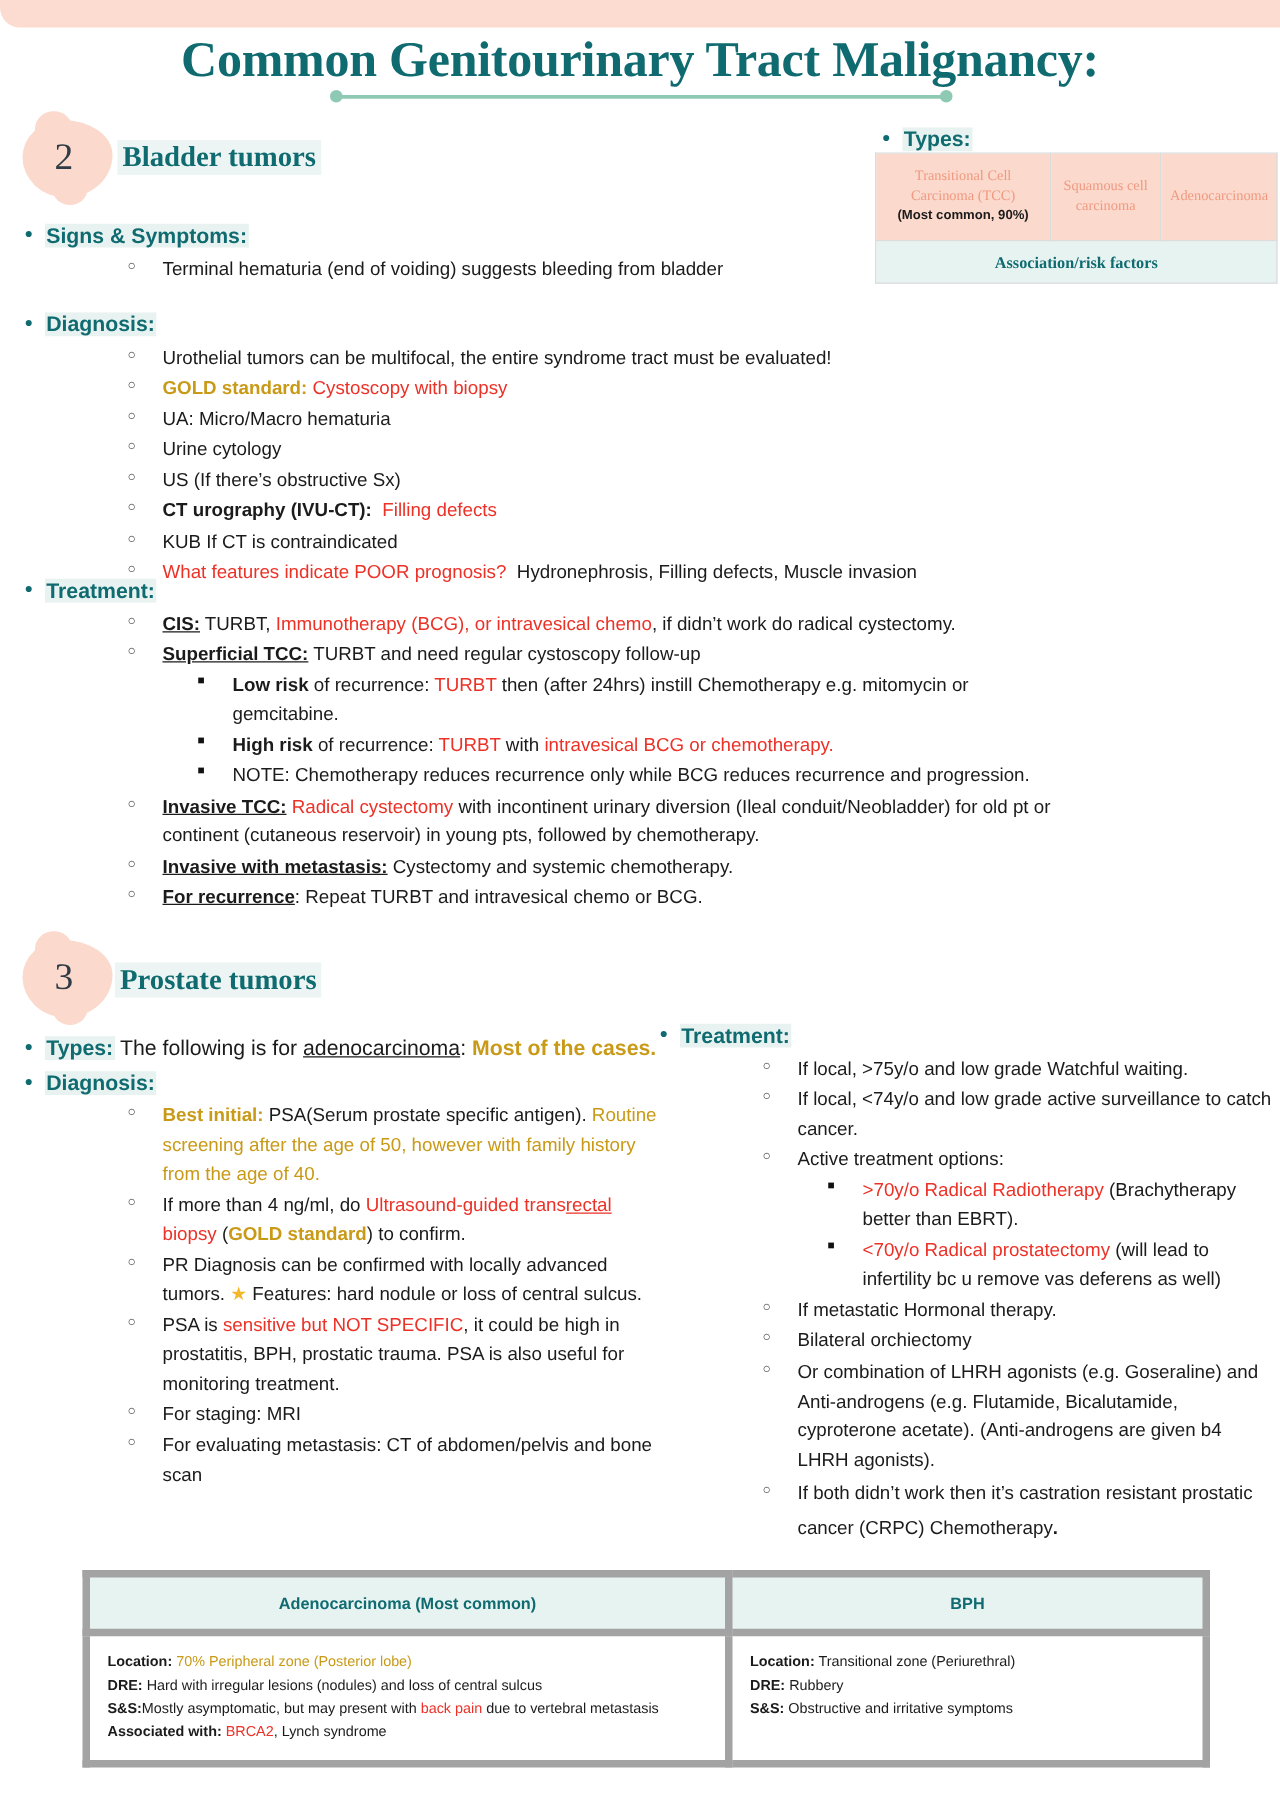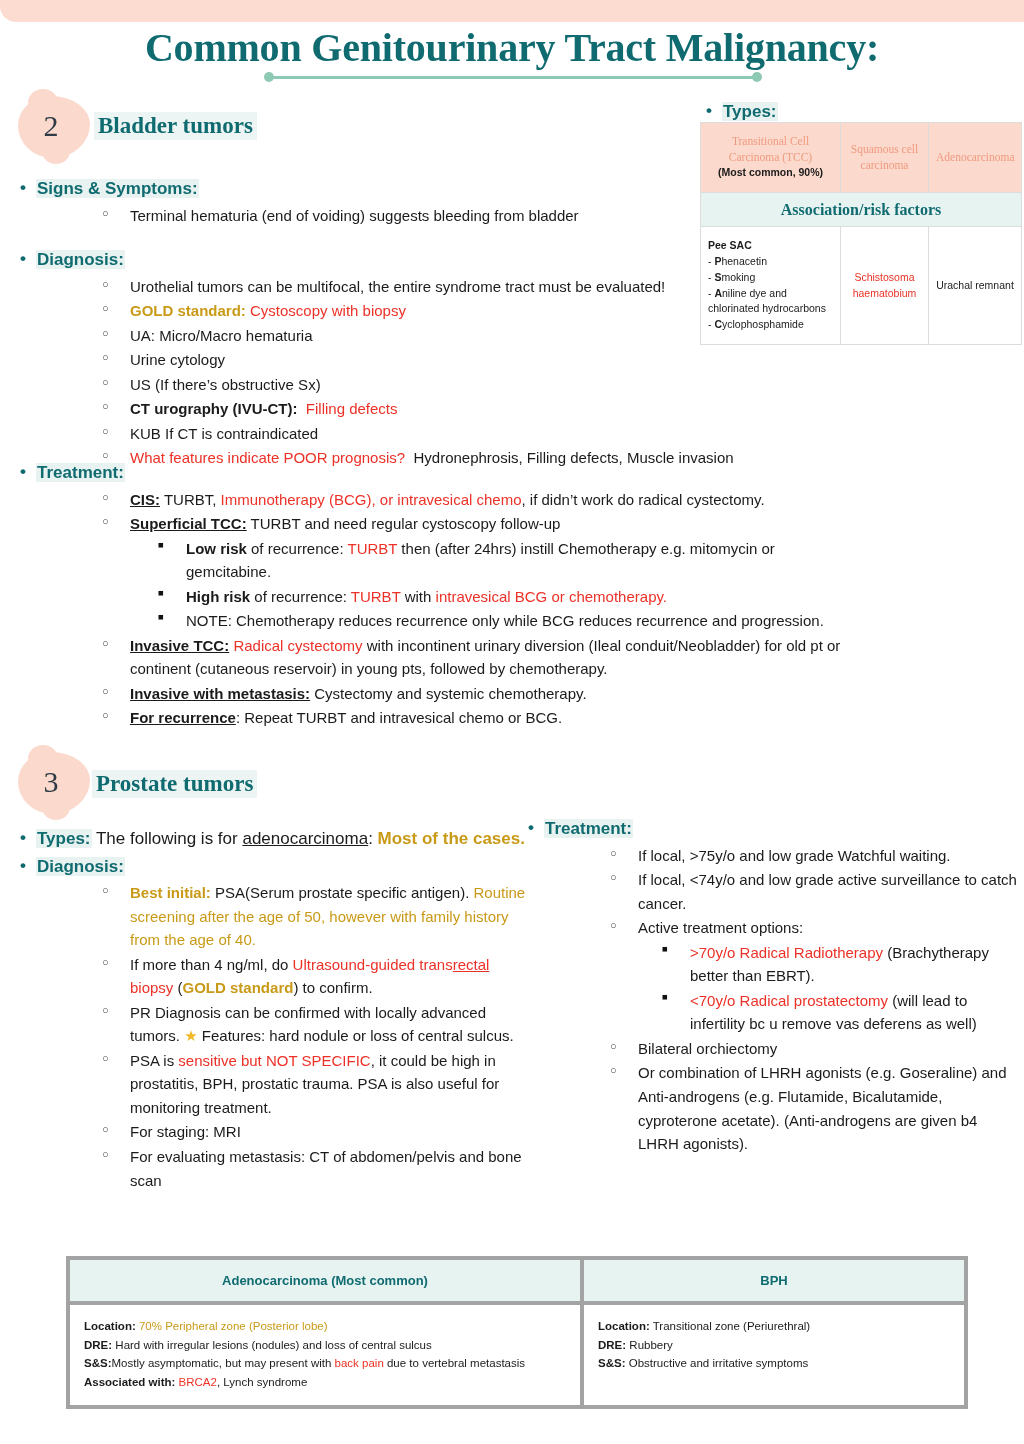--- a/index.html
+++ b/index.html
@@ -156,38 +156,38 @@
     color: #1b1b1b; font-weight: bold;
     font-family: "Liberation Sans", sans-serif;
     font-size: 10.5px;
   }
   .types-table td.assoc {
     background: #e7f3f1;
     text-align: center;
     font-family: "Liberation Serif", serif;
     font-weight: bold;
     color: #0f6b70;
-    font-size: 16px;
+    font-size: 13px;
     height: 34px;
   }
   .types-table td.body {
     background: #ffffff;
     height: 118px;
     vertical-align: middle;
     line-height: 1.5;
     color: #1b1b1b;
   }
   .types-table td.body.ctr { text-align: center; }
 
   
   .cmp-table {
     position: absolute; left: 66px; top: 1256px;
     width: 902px; border-collapse: collapse; table-layout: fixed;
   }
-  .cmp-table td { border: 4px solid #a3a3a3; vertical-align: top; }
+  .cmp-table td { border: 6px solid #a3a3a3; vertical-align: top; }
   .cmp-table td.h {
     background: #e7f3f1; text-align: center;
     font-weight: bold; font-size: 13px; color: #0f6b70;
     padding: 13px 6px; vertical-align: middle;
   }
   .cmp-table td.c {
     background: #ffffff; padding: 12px 14px;
     font-size: 11.5px; line-height: 1.62; color: #1b1b1b; margin-top: 20px;
   }
 </style>
@@ -251,33 +251,20 @@
       <td class="head" style="width:140px;">
         <span>Transitional Cell Carcinoma (TCC)</span><br>
         <span class="bk">(Most common, 90%)</span>
       </td>
       <td class="head" style="width:88px;">Squamous cell carcinoma</td>
       <td class="head">Adenocarcinoma</td>
     </tr>
     <tr>
       <td class="assoc" colspan="3">Association/risk factors</td>
     </tr>
-    <tr>
-      <td class="body">
-        <b>Pee SAC</b><br>
-        - <b>P</b>henacetin<br>
-        - <b>S</b>moking<br>
-        - <b>A</b>niline dye and chlorinated hydrocarbons<br>
-        - <b>C</b>yclophosphamide
-      </td>
-      <td class="body ctr">
-        <span class="red">Schistosoma haematobium</span>
-      </td>
-      <td class="body ctr">Urachal remnant</td>
-    </tr>
   </tbody>
     </table>
 
   <div class="sec-badge" style="left:18px; top:752px;">
     <div class="cloud"></div>
     <div class="num">3</div>
   </div>
   <div class="sec-title" style="left:92px; top:770px;">Prostate tumors</div>
 
   <div class="blk col-l" style="left:14px; top:826px; width:520px;">
@@ -293,22 +280,24 @@
     <div class="l2">For evaluating metastasis: CT of abdomen/pelvis and bone scan</div>
   </div>
 
   <div class="blk col-r" style="left:522px; top:816px; width:500px;">
     <div class="l1"><span class="hl">Treatment:</span></div>
     <div class="l2">If local, &gt;75y/o and low grade Watchful waiting.</div>
     <div class="l2">If local, &lt;74y/o and low grade active surveillance to catch cancer.</div>
     <div class="l2">Active treatment options:</div>
     <div class="l3"><span class="red">&gt;70y/o Radical Radiotherapy</span> (Brachytherapy better than EBRT).</div>
     <div class="l3"><span class="red">&lt;70y/o Radical prostatectomy</span> (will lead to infertility bc u remove vas deferens as well)</div>
+    <div class="l2">If metastatic Hormonal therapy.</div>
     <div class="l2">Bilateral orchiectomy</div>
     <div class="l2">Or combination of LHRH agonists (e.g. Goseraline) and Anti-androgens (e.g. Flutamide, Bicalutamide, cyproterone acetate). (Anti-androgens are given b4 LHRH agonists).</div>
+    <div class="l2" style="line-height:1.85;">If both didn’t work then it’s castration resistant prostatic cancer (CRPC) Chemotherapy<b>.</b></div>
   </div>
 
   <table class="cmp-table">
     <tbody>
         <tr>
       <td class="h" style="width:514px;">Adenocarcinoma (Most common)</td>
       <td class="h">BPH</td>
     </tr>
     <tr>
       <td class="c" style="height:104px;">

